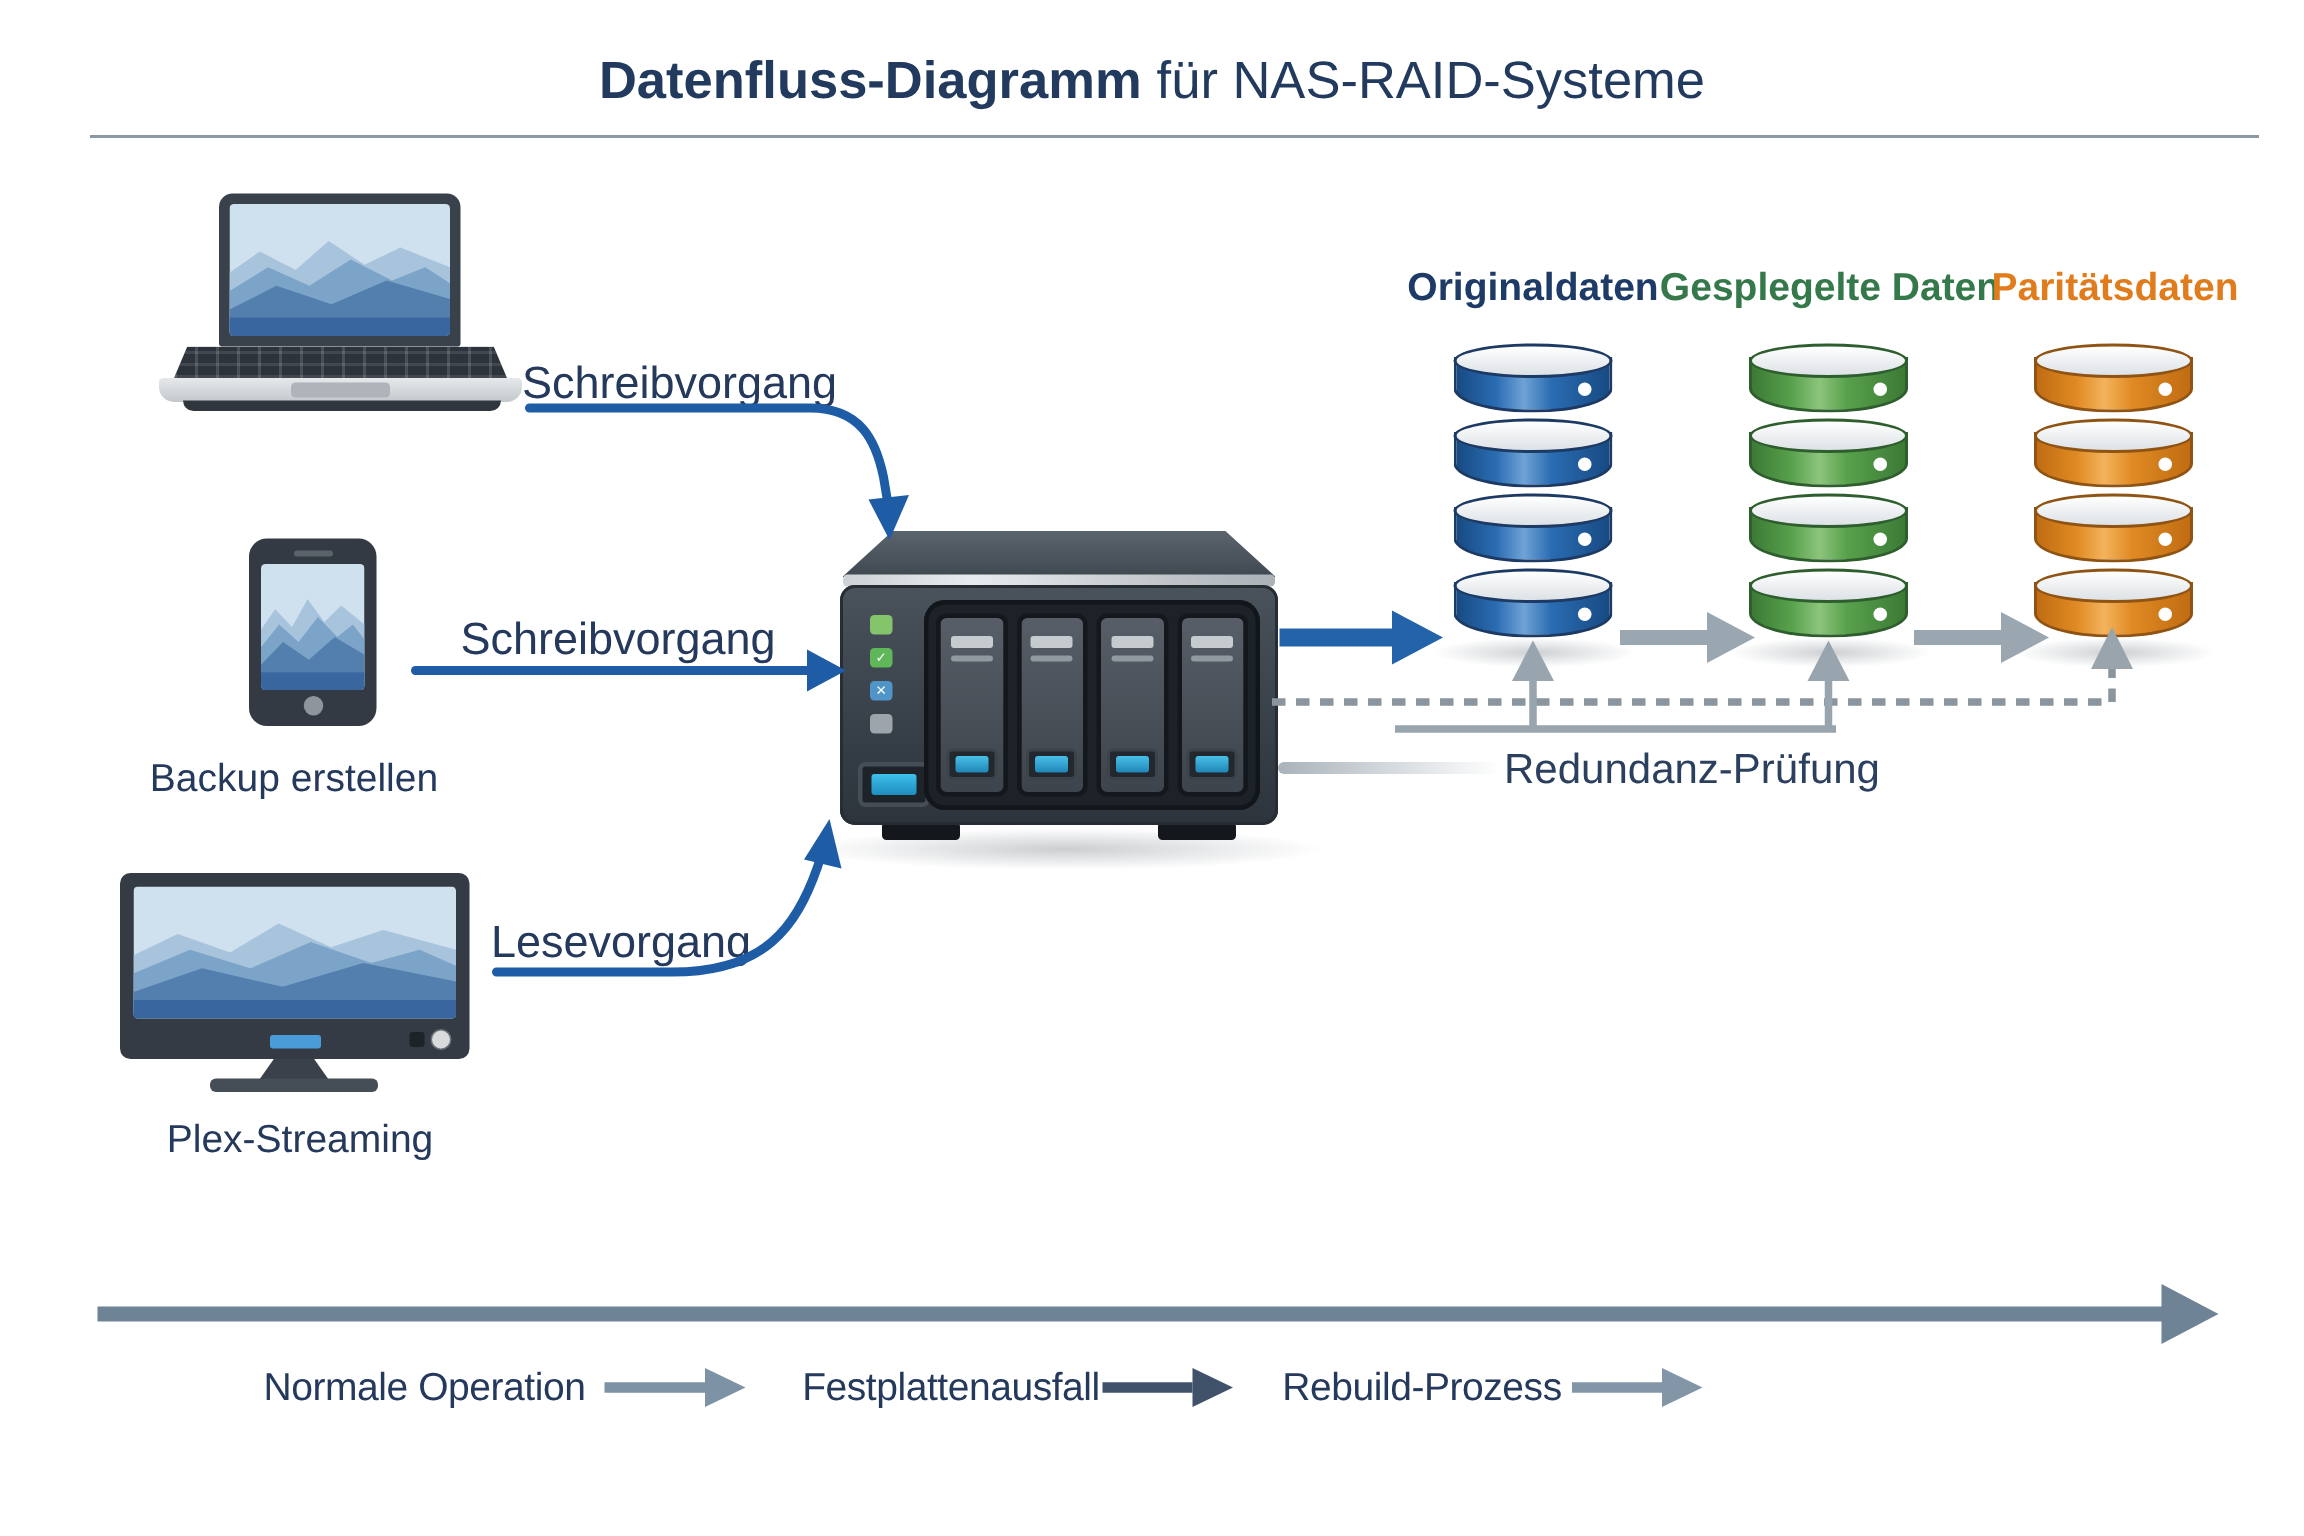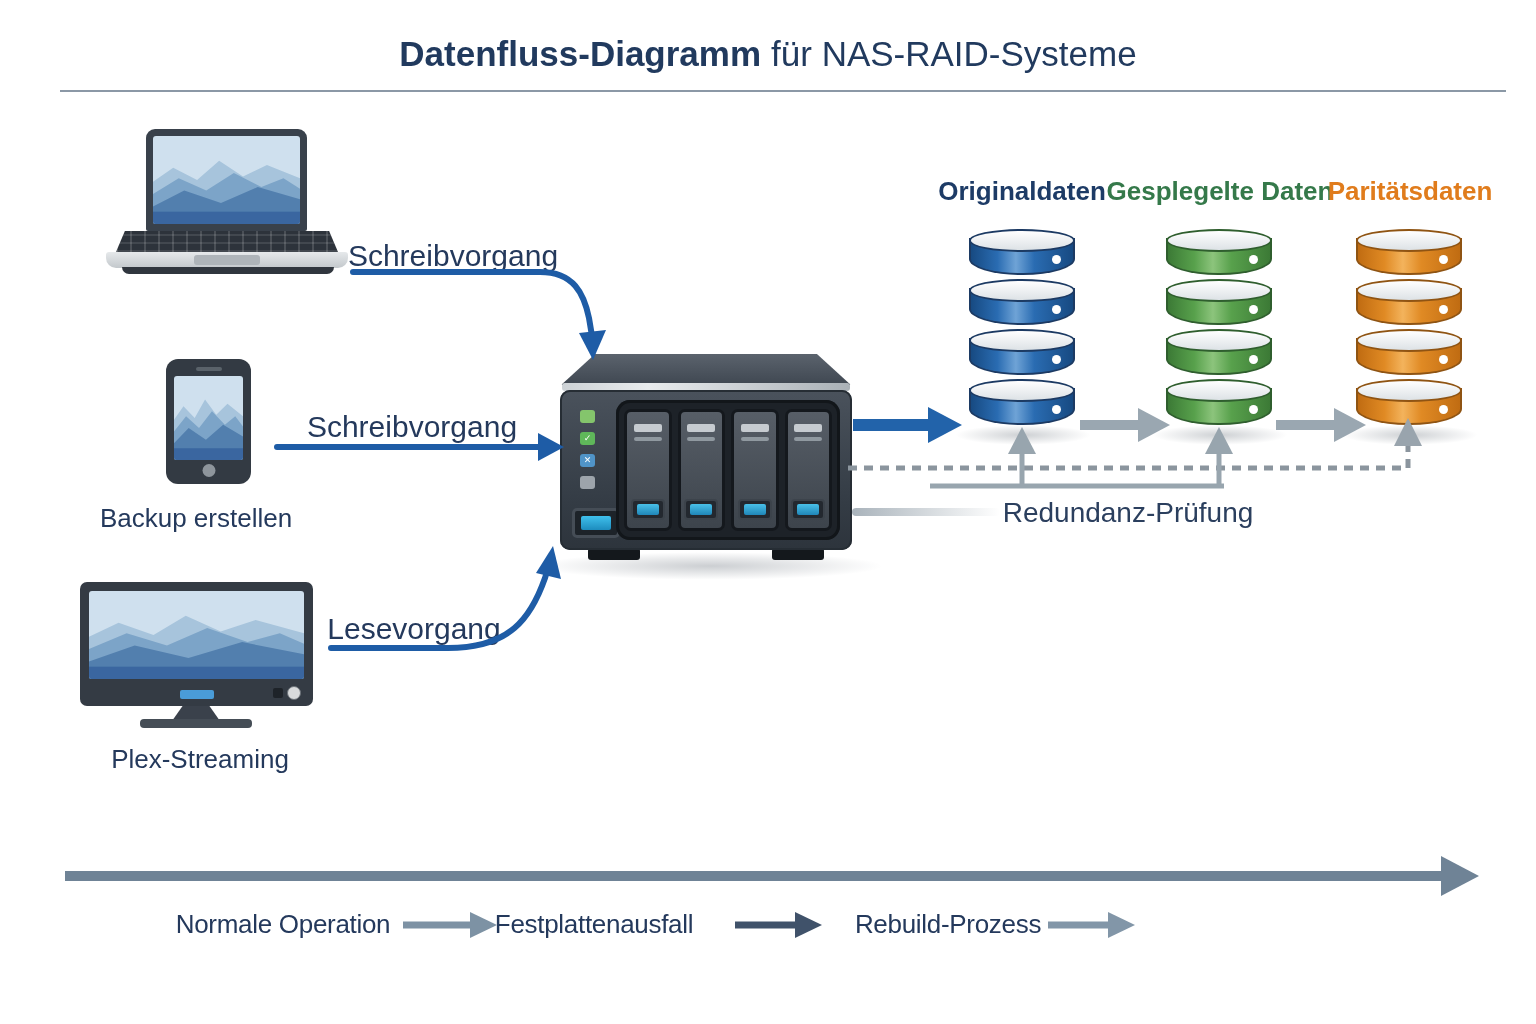--- a/index.html
+++ b/index.html
@@ -281,21 +281,21 @@
         <div class="disk-top"></div>
         <div class="disk-dot"></div>
       </div>
   </div>
 
   <div class="abs red-lbl center">Redundanz-Prüfung</div>
 
   <div class="abs tl-line"></div>
   <div class="abs tl-head"></div>
   <div class="abs lbl stage center" style="left:283px;">Normale Operation</div>
-  <div class="abs lbl stage center" style="left:594px;">Festplattenausfall</div>
+  <div class="abs lbl stage center" style="left:634px;">Festplattenausfall</div>
   <div class="abs lbl stage center" style="left:948px;">Rebuild-Prozess</div>
 
   <svg class="abs connectors" viewBox="0 0 1536 1024">
 
     <g>
       <path d="M353,272 L540,272 C574,272 584,294 589,318 L592,336" stroke="#1e5ca6" stroke-width="6" fill="none" stroke-linecap="round"></path>
       <polygon points="579,333 606,330 593,360" fill="#1e5ca6"></polygon>
     </g>
 
     <g>

